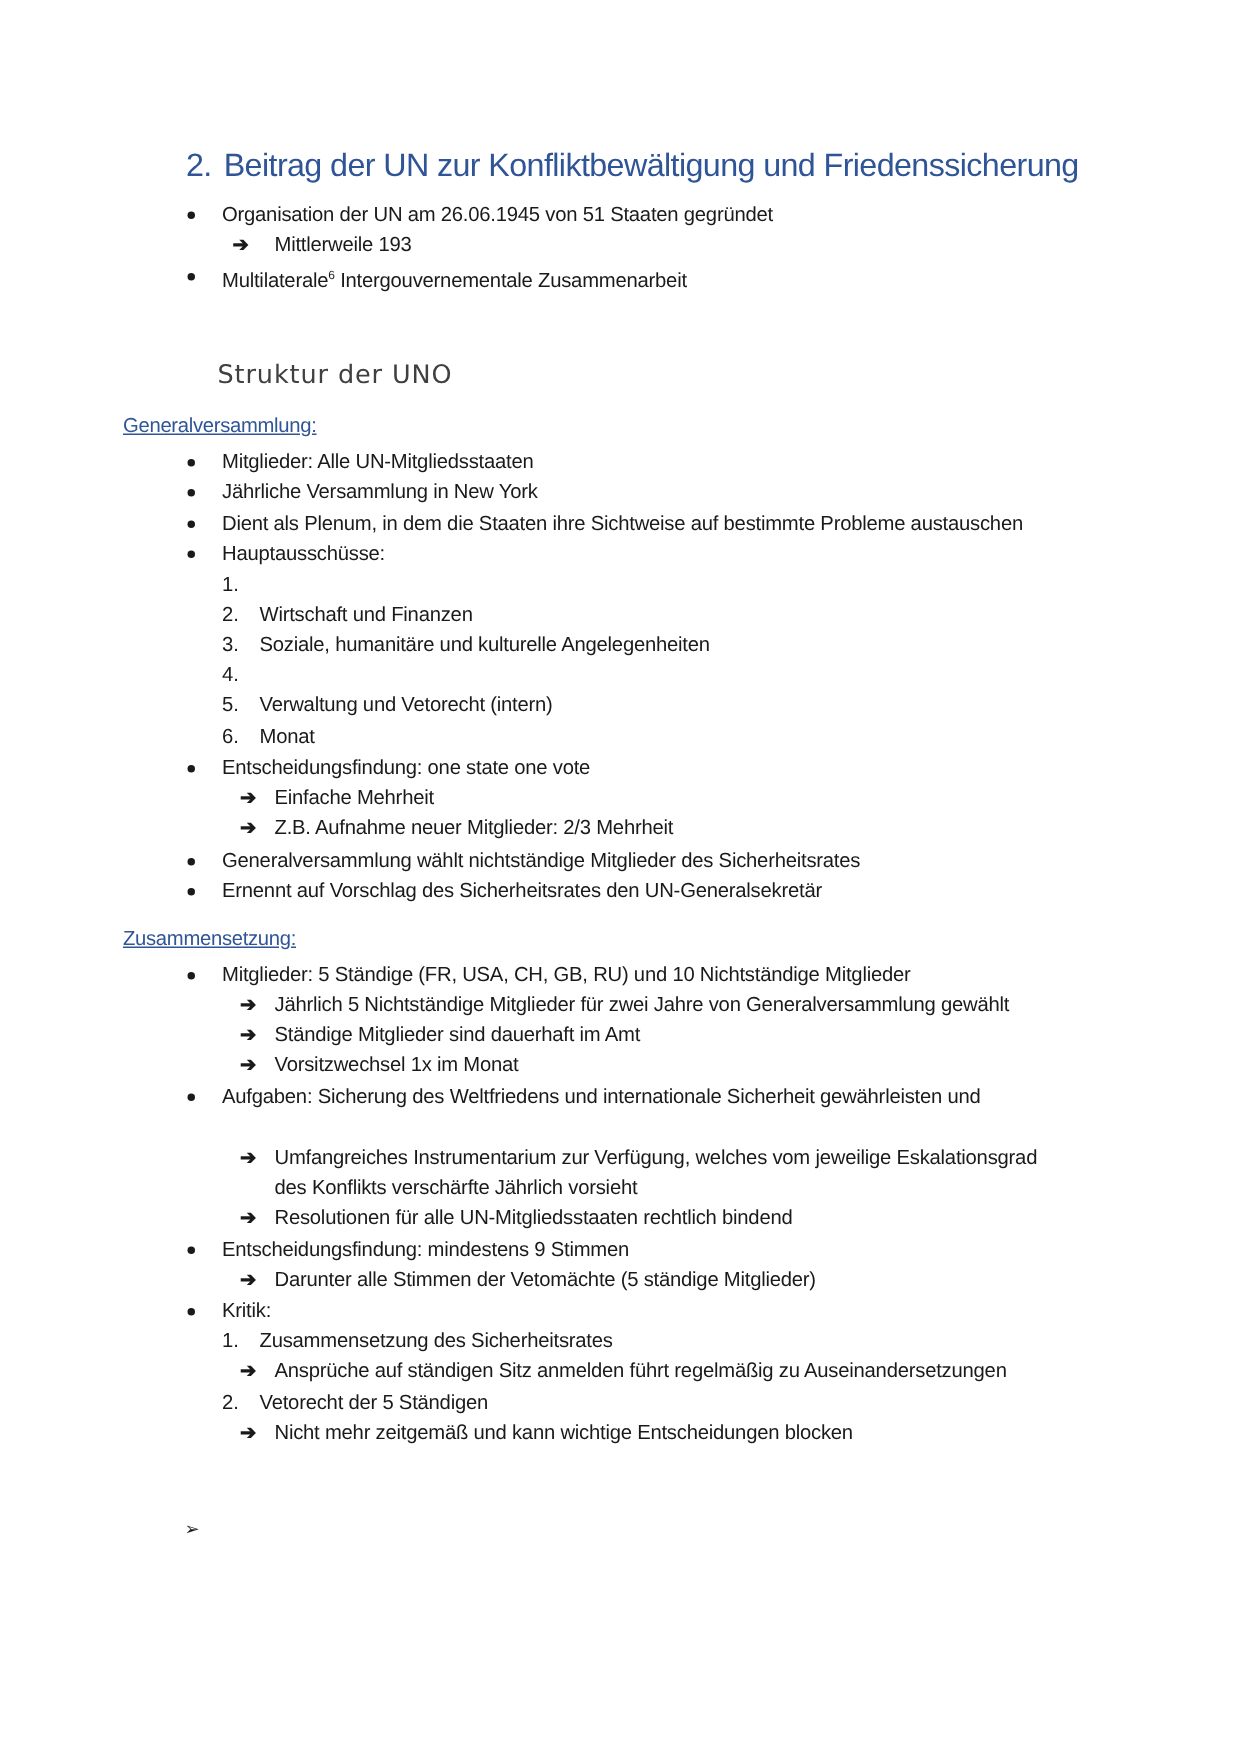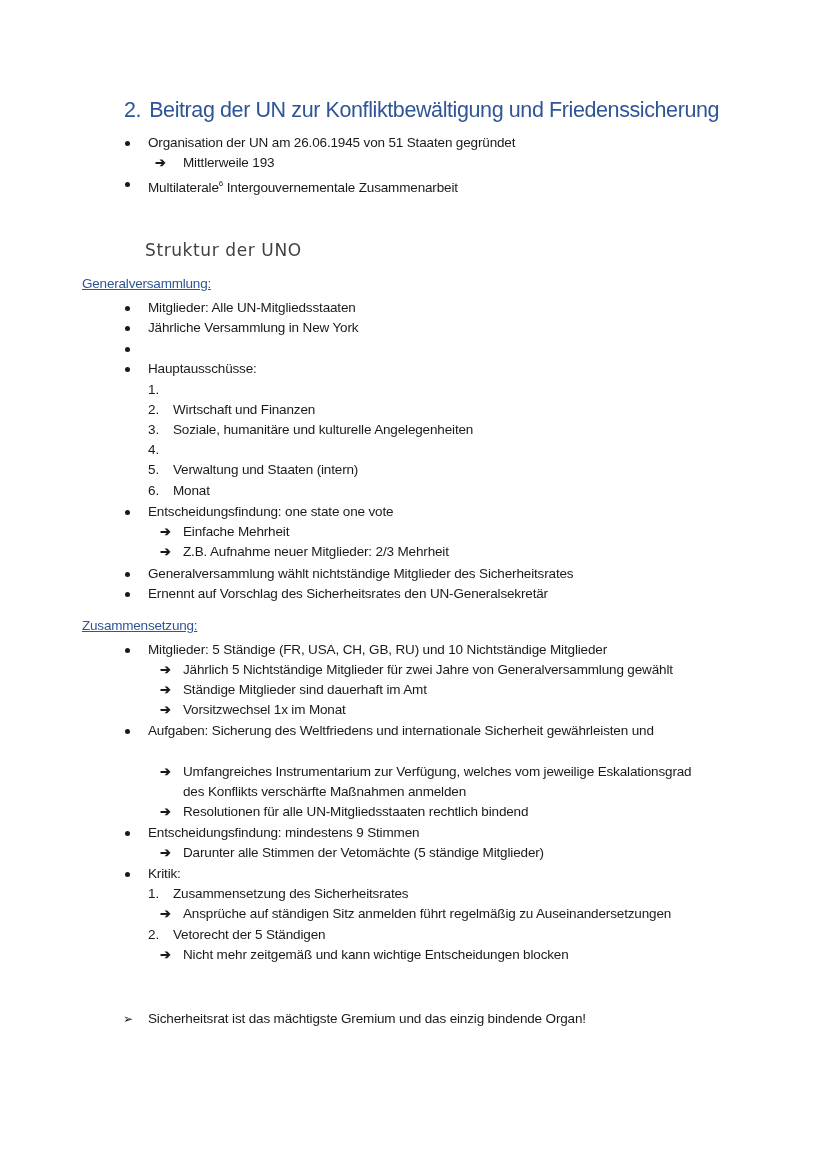--- a/index.html
+++ b/index.html
@@ -38,31 +38,32 @@
 
   <div class="h2">Struktur der UNO</div>
 
   <div class="subhead" style="top:276px">Generalversammlung:</div>
 
   <span class="bullet" style="left:125px;top:306px"></span>
   <div class="line" style="left:148px;top:299px">Mitglieder: Alle UN-Mitgliedsstaaten</div>
   <span class="bullet" style="left:125px;top:326px"></span>
   <div class="line" style="left:148px;top:319px">Jährliche Versammlung in New York</div>
   <span class="bullet" style="left:125px;top:347px"></span>
+  <div class="line" style="left:148px;top:340px">Dient als Plenum, in dem die Staaten ihre Sichtweise auf bestimmte Probleme austauschen</div>
   <span class="bullet" style="left:125px;top:367px"></span>
   <div class="line" style="left:148px;top:360px">Hauptausschüsse:</div>
 
   <div class="lnum" style="left:148px;top:381px">1.</div>
   <div class="lnum" style="left:148px;top:401px">2.</div>
   <div class="line" style="left:173px;top:401px">Wirtschaft und Finanzen</div>
   <div class="lnum" style="left:148px;top:421px">3.</div>
   <div class="line" style="left:173px;top:421px">Soziale, humanitäre und kulturelle Angelegenheiten</div>
   <div class="lnum" style="left:148px;top:441px">4.</div>
   <div class="lnum" style="left:148px;top:461px">5.</div>
-  <div class="line" style="left:173px;top:461px">Verwaltung und Staaten (intern)</div>
+  <div class="line" style="left:173px;top:461px">Verwaltung und Vetorecht (intern)</div>
   <div class="lnum" style="left:148px;top:482px">6.</div>
   <div class="line" style="left:173px;top:482px">Monat</div>
 
   <span class="bullet" style="left:125px;top:510px"></span>
   <div class="line" style="left:148px;top:503px">Entscheidungsfindung: one state one vote</div>
   <span class="arrow" style="left:160px;top:523px">➔</span>
   <div class="line" style="left:183px;top:523px">Einfache Mehrheit</div>
   <span class="arrow" style="left:160px;top:543px">➔</span>
   <div class="line" style="left:183px;top:543px">Z.B. Aufnahme neuer Mitglieder: 2/3 Mehrheit</div>
 
@@ -79,35 +80,34 @@
   <div class="line" style="left:183px;top:661px">Jährlich 5 Nichtständige Mitglieder für zwei Jahre von Generalversammlung gewählt</div>
   <span class="arrow" style="left:160px;top:681px">➔</span>
   <div class="line" style="left:183px;top:681px">Ständige Mitglieder sind dauerhaft im Amt</div>
   <span class="arrow" style="left:160px;top:701px">➔</span>
   <div class="line" style="left:183px;top:701px">Vorsitzwechsel 1x im Monat</div>
 
   <span class="bullet" style="left:125px;top:729px"></span>
   <div class="line" style="left:148px;top:722px">Aufgaben: Sicherung des Weltfriedens und internationale Sicherheit gewährleisten und</div>
   <span class="arrow" style="left:160px;top:763px">➔</span>
   <div class="line" style="left:183px;top:763px">Umfangreiches Instrumentarium zur Verfügung, welches vom jeweilige Eskalationsgrad</div>
-  <div class="line" style="left:183px;top:783px">des Konflikts verschärfte Maßnahmen anmelden</div>
+  <div class="line" style="left:183px;top:783px">des Konflikts verschärfte Jährlich vorsieht</div>
   <span class="arrow" style="left:160px;top:803px">➔</span>
   <div class="line" style="left:183px;top:803px">Resolutionen für alle UN-Mitgliedsstaaten rechtlich bindend</div>
 
   <span class="bullet" style="left:125px;top:831px"></span>
   <div class="line" style="left:148px;top:824px">Entscheidungsfindung: mindestens 9 Stimmen</div>
   <span class="arrow" style="left:160px;top:844px">➔</span>
   <div class="line" style="left:183px;top:844px">Darunter alle Stimmen der Vetomächte (5 ständige Mitglieder)</div>
 
   <span class="bullet" style="left:125px;top:872px"></span>
   <div class="line" style="left:148px;top:865px">Kritik:</div>
   <div class="lnum" style="left:148px;top:885px">1.</div>
   <div class="line" style="left:173px;top:885px">Zusammensetzung des Sicherheitsrates</div>
   <span class="arrow" style="left:160px;top:905px">➔</span>
   <div class="line" style="left:183px;top:905px">Ansprüche auf ständigen Sitz anmelden führt regelmäßig zu Auseinandersetzungen</div>
   <div class="lnum" style="left:148px;top:926px">2.</div>
   <div class="line" style="left:173px;top:926px">Vetorecht der 5 Ständigen</div>
   <span class="arrow" style="left:160px;top:946px">➔</span>
   <div class="line" style="left:183px;top:946px">Nicht mehr zeitgemäß und kann wichtige Entscheidungen blocken</div>
 
   <span class="chev" style="left:123px;top:1010px">➢</span>
-  <div class="line" style="left:148px;top:1010px">Sicherheitsrat ist das mächtigste Gremium und das einzig bindende Organ!</div>
 </div>
 
 </body></html>

